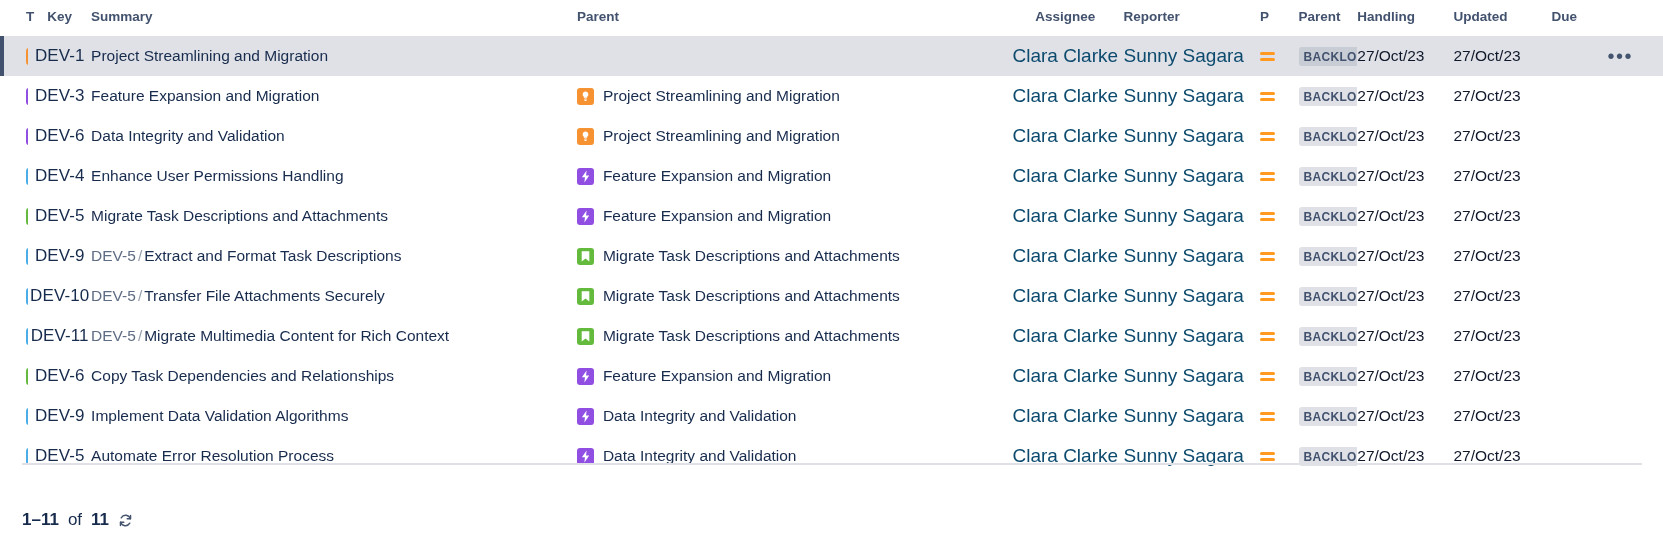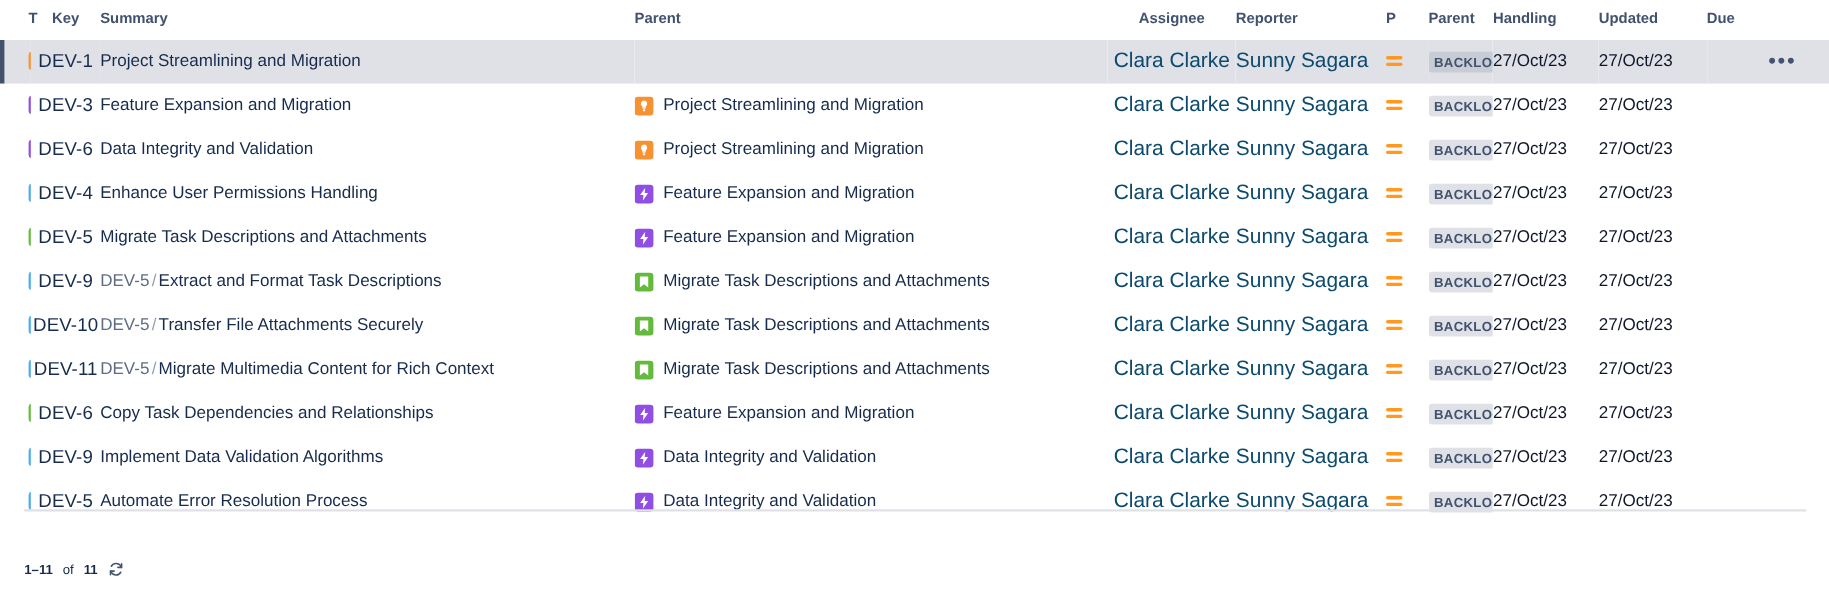--- a/index.html
+++ b/index.html
@@ -163,21 +163,21 @@
     height: 2px;
     background: #DFE1E6;
   }
   .footer {
     position: absolute;
     left: 22px;
     top: 510px;
     display: flex;
     align-items: center;
     gap: 9px;
-    font-size: 12px;
+    font-size: 17px;
     color: #172B4D;
   }
   .footer b { font-weight: bold; }
   .refresh-icon { display: inline-block; width: 15px; height: 15px; }
 </style>
 </head>
 <body>
 
 <table class="issue-table">
   <thead>

